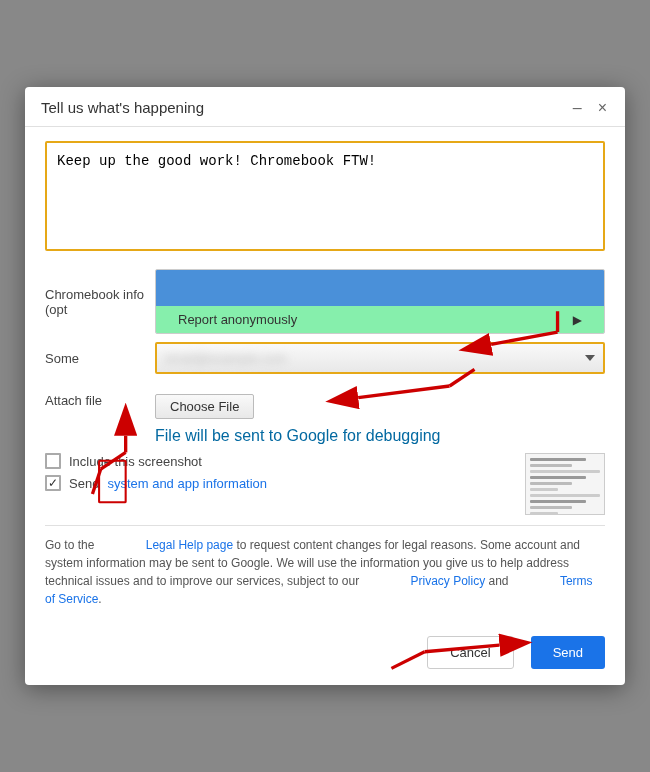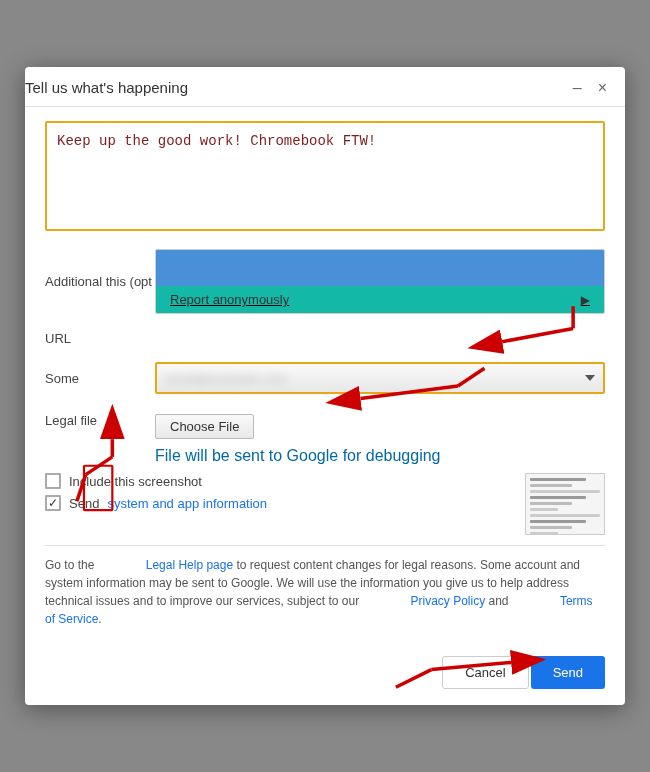--- a/index.html
+++ b/index.html
@@ -17,21 +17,21 @@
       width: 600px;
       border-radius: 4px;
       box-shadow: 0 4px 24px rgba(0,0,0,0.4);
       overflow: hidden;
       position: relative;
     }
     .title-bar {
       display: flex;
       align-items: center;
       justify-content: space-between;
-      padding: 12px 16px 10px 0;
+      padding: 12px 16px 10px 16px;
       border-bottom: 1px solid #e0e0e0;
     }
     .title-bar-title {
       font-size: 15px;
       color: #333;
       font-weight: 400;
     }
     .title-bar-controls {
       display: flex;
       gap: 12px;
@@ -49,21 +49,21 @@
       padding: 14px 20px 14px 20px;
     }
     .feedback-textarea {
       width: 100%;
       height: 110px;
       border: 2px solid #e6a817;
       border-radius: 2px;
       padding: 10px;
       font-family: 'Courier New', monospace;
       font-size: 14px;
-      color: #7f1d1d;
+      color: #000000;
       resize: none;
       outline: none;
       margin-bottom: 14px;
     }
     .form-row {
       display: flex;
       align-items: center;
       margin-bottom: 8px;
       min-height: 32px;
     }
@@ -85,23 +85,22 @@
       width: 100%;
     }
     .anon-header-row {
       background: #4a90d9;
       height: 36px;
     }
     .anon-row {
       display: flex;
       align-items: center;
       justify-content: space-between;
-      padding: 6px 14px;
-      background: #14b8a6;
-      text-decoration: underline;
+      padding: 6px 22px;
+      background: #86efac;
     }
     .anon-row-text {
       font-size: 13px;
       color: #333;
     }
     .anon-chevron {
       font-size: 12px;
       color: #333;
     }
     
@@ -227,21 +226,21 @@
     }
     .legal-link {
       color: #1a73e8;
       text-decoration: none;
       padding-left: 48px;
     }
     
     .dialog-footer {
       display: flex;
       justify-content: flex-end;
-      gap: 2px;
+      gap: 17px;
       padding: 0 20px 16px 20px;
     }
     .btn-cancel {
       padding: 8px 22px;
       background: #fff;
       border: 1px solid #ccc;
       border-radius: 3px;
       font-size: 13px;
       color: #333;
       cursor: pointer;
@@ -285,52 +284,48 @@
     </div>
   </div>
 
   <div class="dialog-body">
 
     
     <textarea class="feedback-textarea" style="">Keep up the good work! Chromebook FTW!</textarea>
 
     
     <div class="form-row">
-      <span class="form-label">Additional this (opt</span>
+      <span class="form-label">Chromebook info (opt</span>
       <div class="form-field">
         <div class="anon-dropdown-container">
           <div class="anon-header-row"></div>
           <div class="anon-row">
             <span class="anon-row-text">Report anonymously</span>
             <span class="anon-chevron">▶</span>
           </div>
         </div>
       </div>
     </div>
 
     
-    <div class="form-row">
-      <span class="form-label">URL</span>
-      <div class="form-field"></div>
-    </div>
 
     
     <div class="form-row">
       <span class="form-label">Some</span>
       <div class="form-field email-select-wrapper">
         <div class="email-select-box">
           <span class="email-select-value">email@example.com</span>
           <div class="email-chevron"></div>
         </div>
       </div>
     </div>
 
     
     <div class="form-row">
-      <span class="form-label">Legal file</span>
+      <span class="form-label">Attach file</span>
       <div class="form-field">
         <button class="choose-file-btn">Choose File</button>
       </div>
     </div>
     <div class="file-hint">File will be sent to Google for debugging</div>
 
     
     <div class="screenshot-section">
       <div class="screenshot-checkboxes">
         <div class="checkbox-row">

